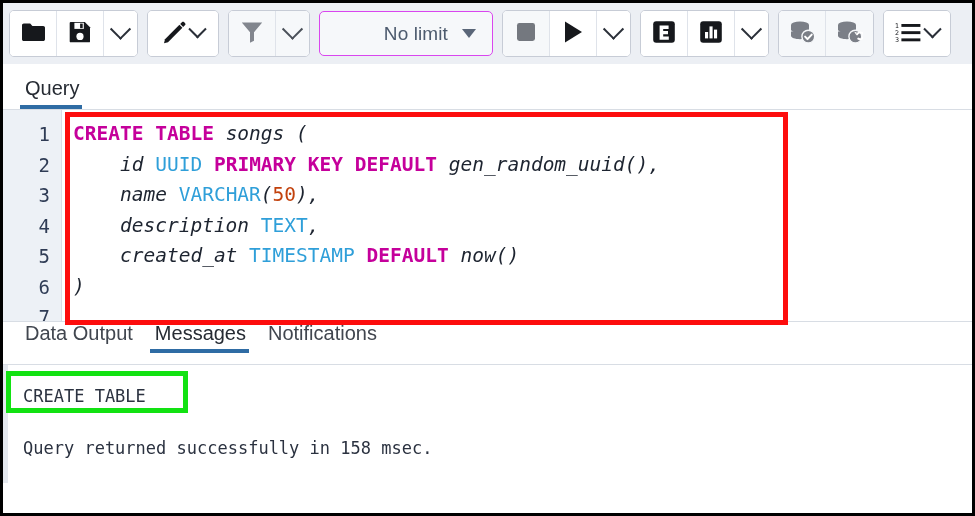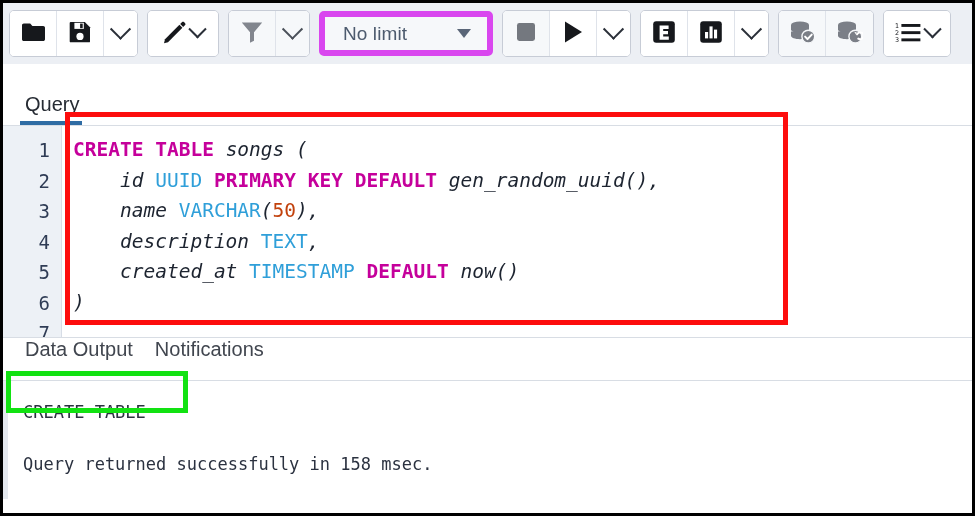--- a/index.html
+++ b/index.html
@@ -61,26 +61,26 @@
   }
   .tb-btn:last-child { border-right: none; }
   .tb-btn.muted { background: #f6f8fa; }
   .tb-btn.caret { min-width: 33px; }
   .tb-btn.wide-caret { min-width: 36px; }
 
   
   .limit-box {
     height: 45px;
     min-width: 174px;
-    border: 6px solid #d946ef;
+    border: 1px solid #d946ef;
     border-radius: 5px;
     background: #f6f8fa;
     display: flex;
     align-items: center;
-    justify-content: space-between;
+    justify-content: flex-end;
     padding: 0 16px 0 18px;
     box-sizing: border-box;
     cursor: pointer;
   }
   .limit-label {
     font-size: 19px;
     color: #4d5b6e;
     letter-spacing: .1px;
   }
   .tri-down {
@@ -95,21 +95,21 @@
   .ico { display: block; }
   .chev {
     width: 13px; height: 13px;
     border-right: 2.6px solid #2a2f38;
     border-bottom: 2.6px solid #2a2f38;
     transform: rotate(45deg) translate(-3px,-3px);
   }
 
   
   .tabstrip {
-    height: 62px;
+    height: 46px;
     background: #ffffff;
     display: flex;
     align-items: flex-end;
     padding-left: 14px;
     box-sizing: border-box;
     border-bottom: 1px solid #d8dde4;
   }
   .tab {
     font-size: 20px;
     color: #41464f;
@@ -385,20 +385,23 @@
         <div>6</div>
         <div>7</div>
       </div>
     <div class="code" id="code"><div><span class="k">CREATE TABLE</span><span class="p"> songs (</span></div><div><span class="p">    id </span><span class="t">UUID</span><span class="p"> </span><span class="k">PRIMARY KEY DEFAULT</span><span class="p"> gen_random_uuid(),</span></div><div><span class="p">    name </span><span class="t">VARCHAR</span><span class="p">(</span><span class="n">50</span><span class="p">),</span></div><div><span class="p">    description </span><span class="t">TEXT</span><span class="p">,</span></div><div><span class="p">    created_at </span><span class="t">TIMESTAMP</span><span class="p"> </span><span class="k">DEFAULT</span><span class="p"> now()</span></div><div><span class="p">)</span></div><div>&nbsp;</div></div>
   </div>
 
   <div class="btabstrip">
     <div class="btab">
       <span>Data Output</span>
     </div>
+    <div class="btab active">
+      <span>Messages</span>
+    </div>
     <div class="btab">
       <span>Notifications</span>
     </div>
   </div>
 
   <div class="messages">
     <div class="scroll-rail"></div>
     <div>CREATE TABLE</div>
     <div class="msg-line2">Query returned successfully in 158 msec.</div>
   </div>

